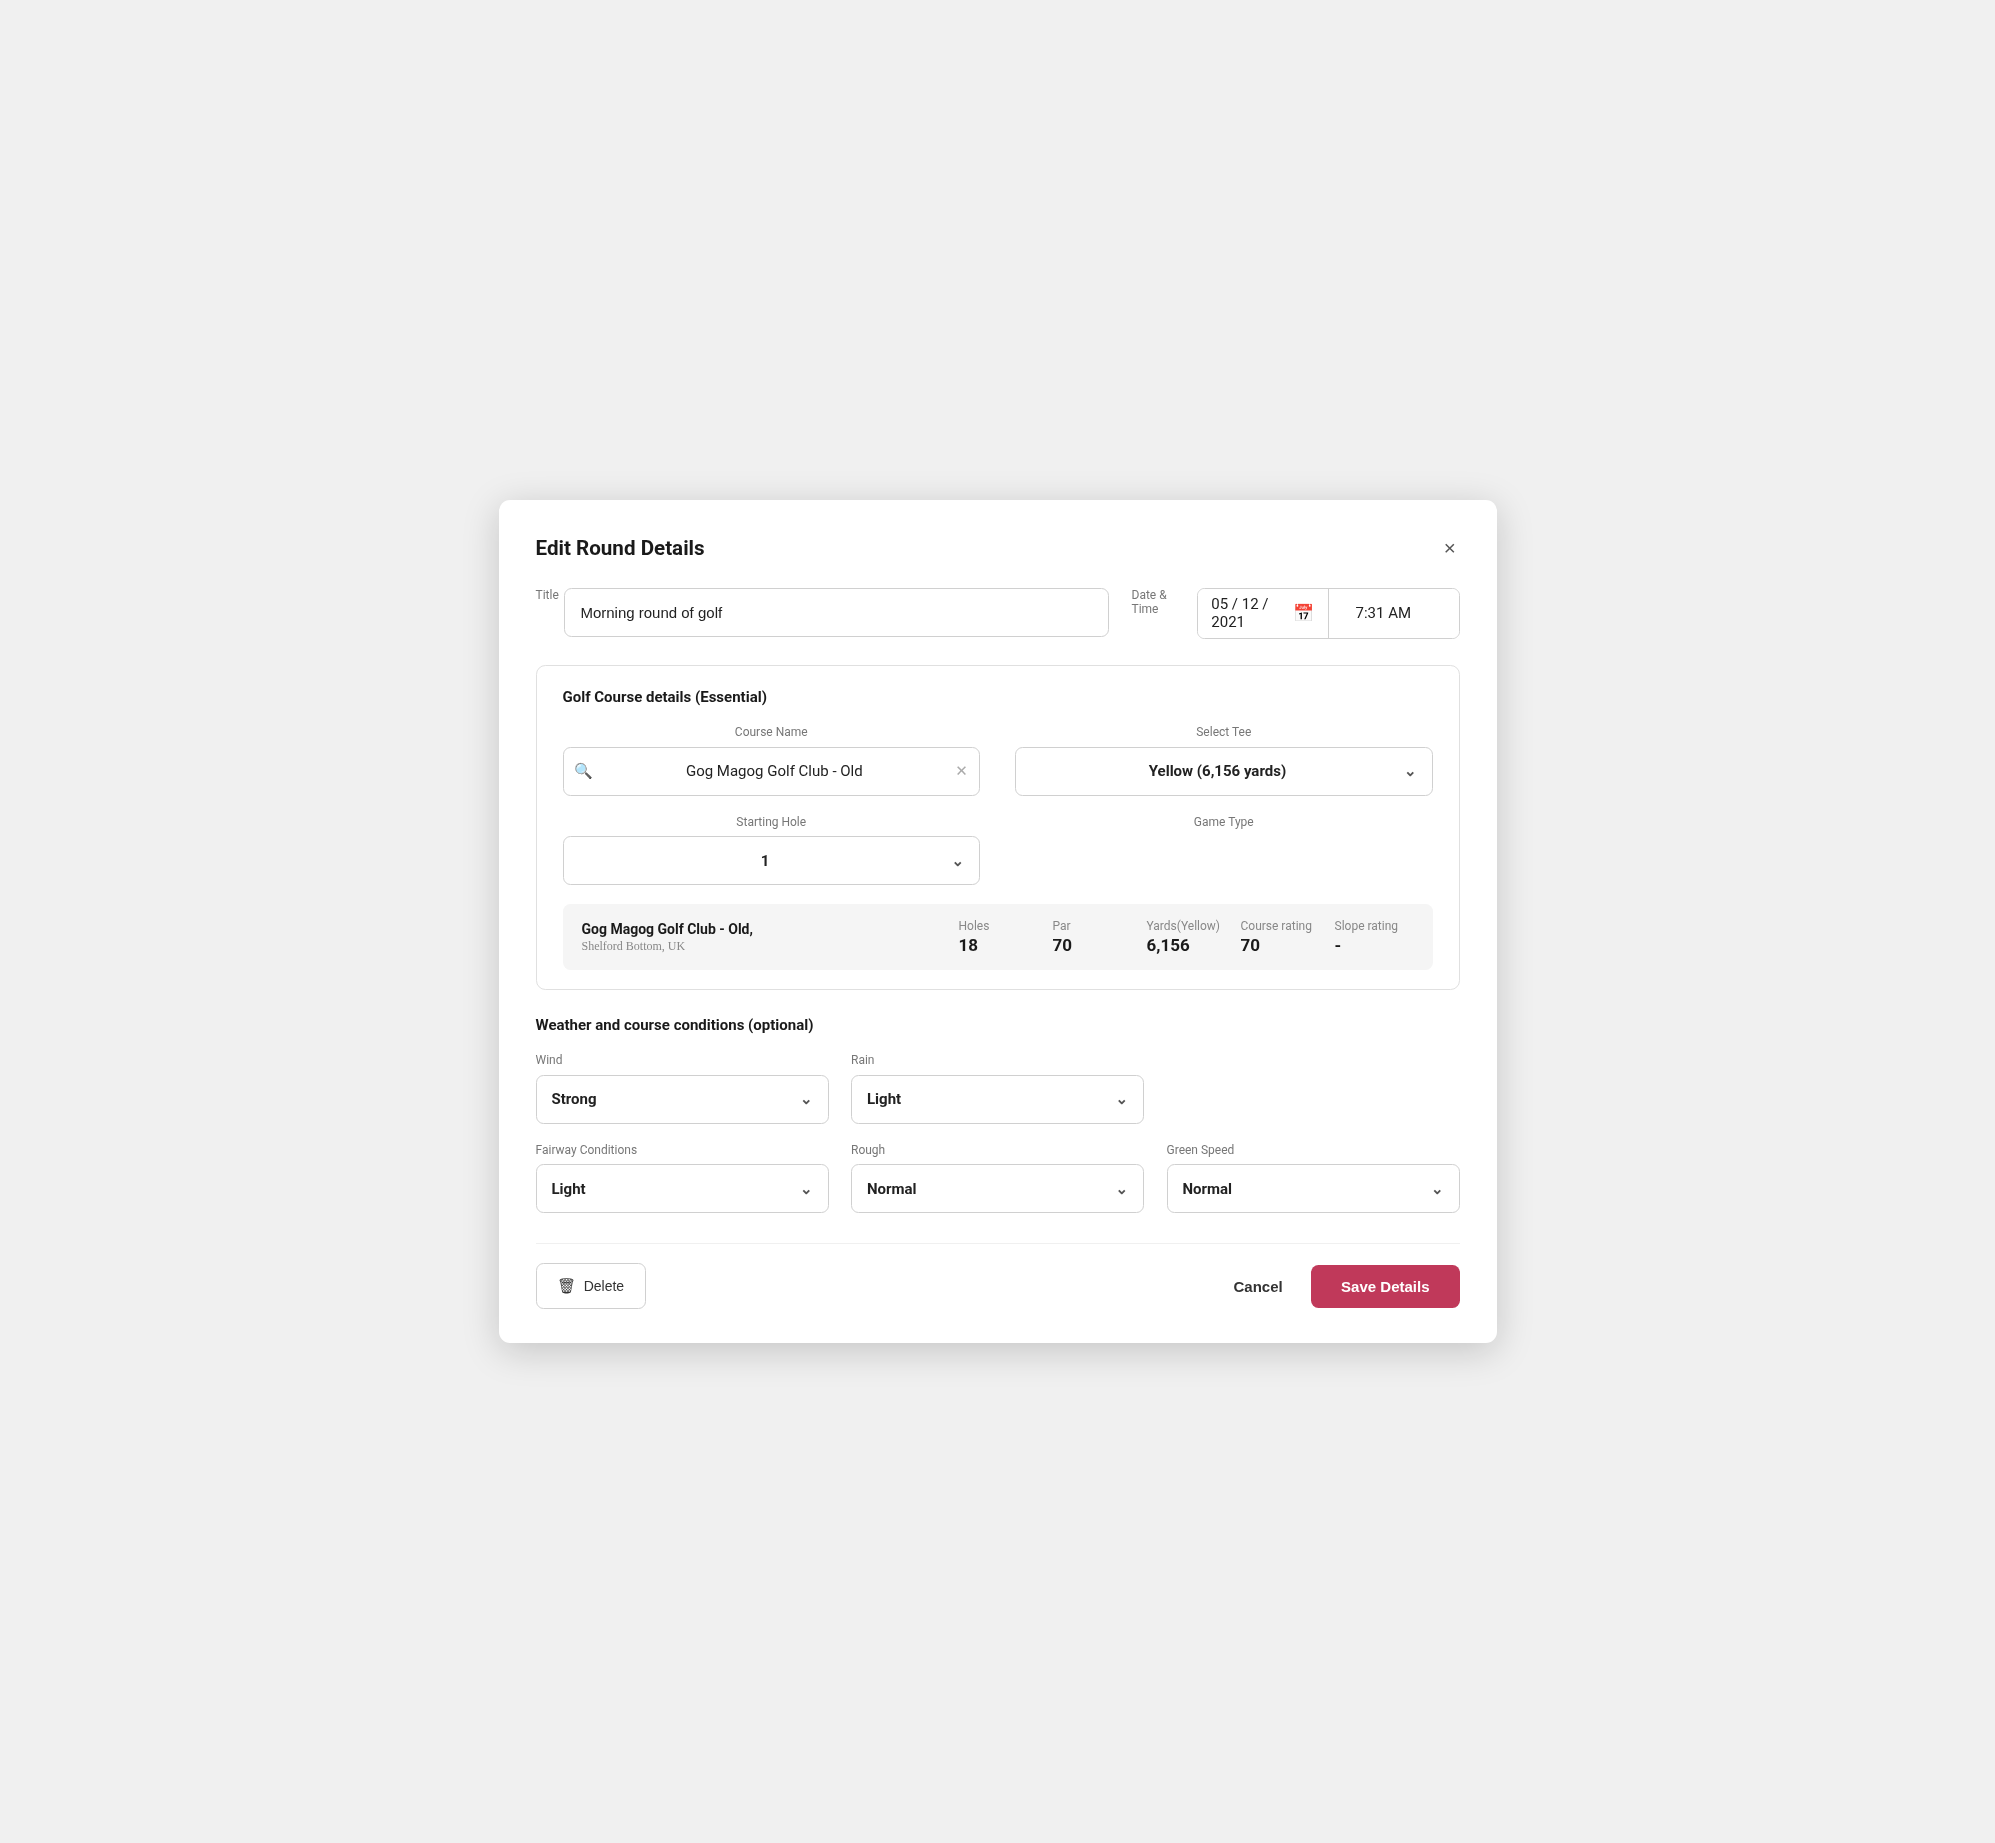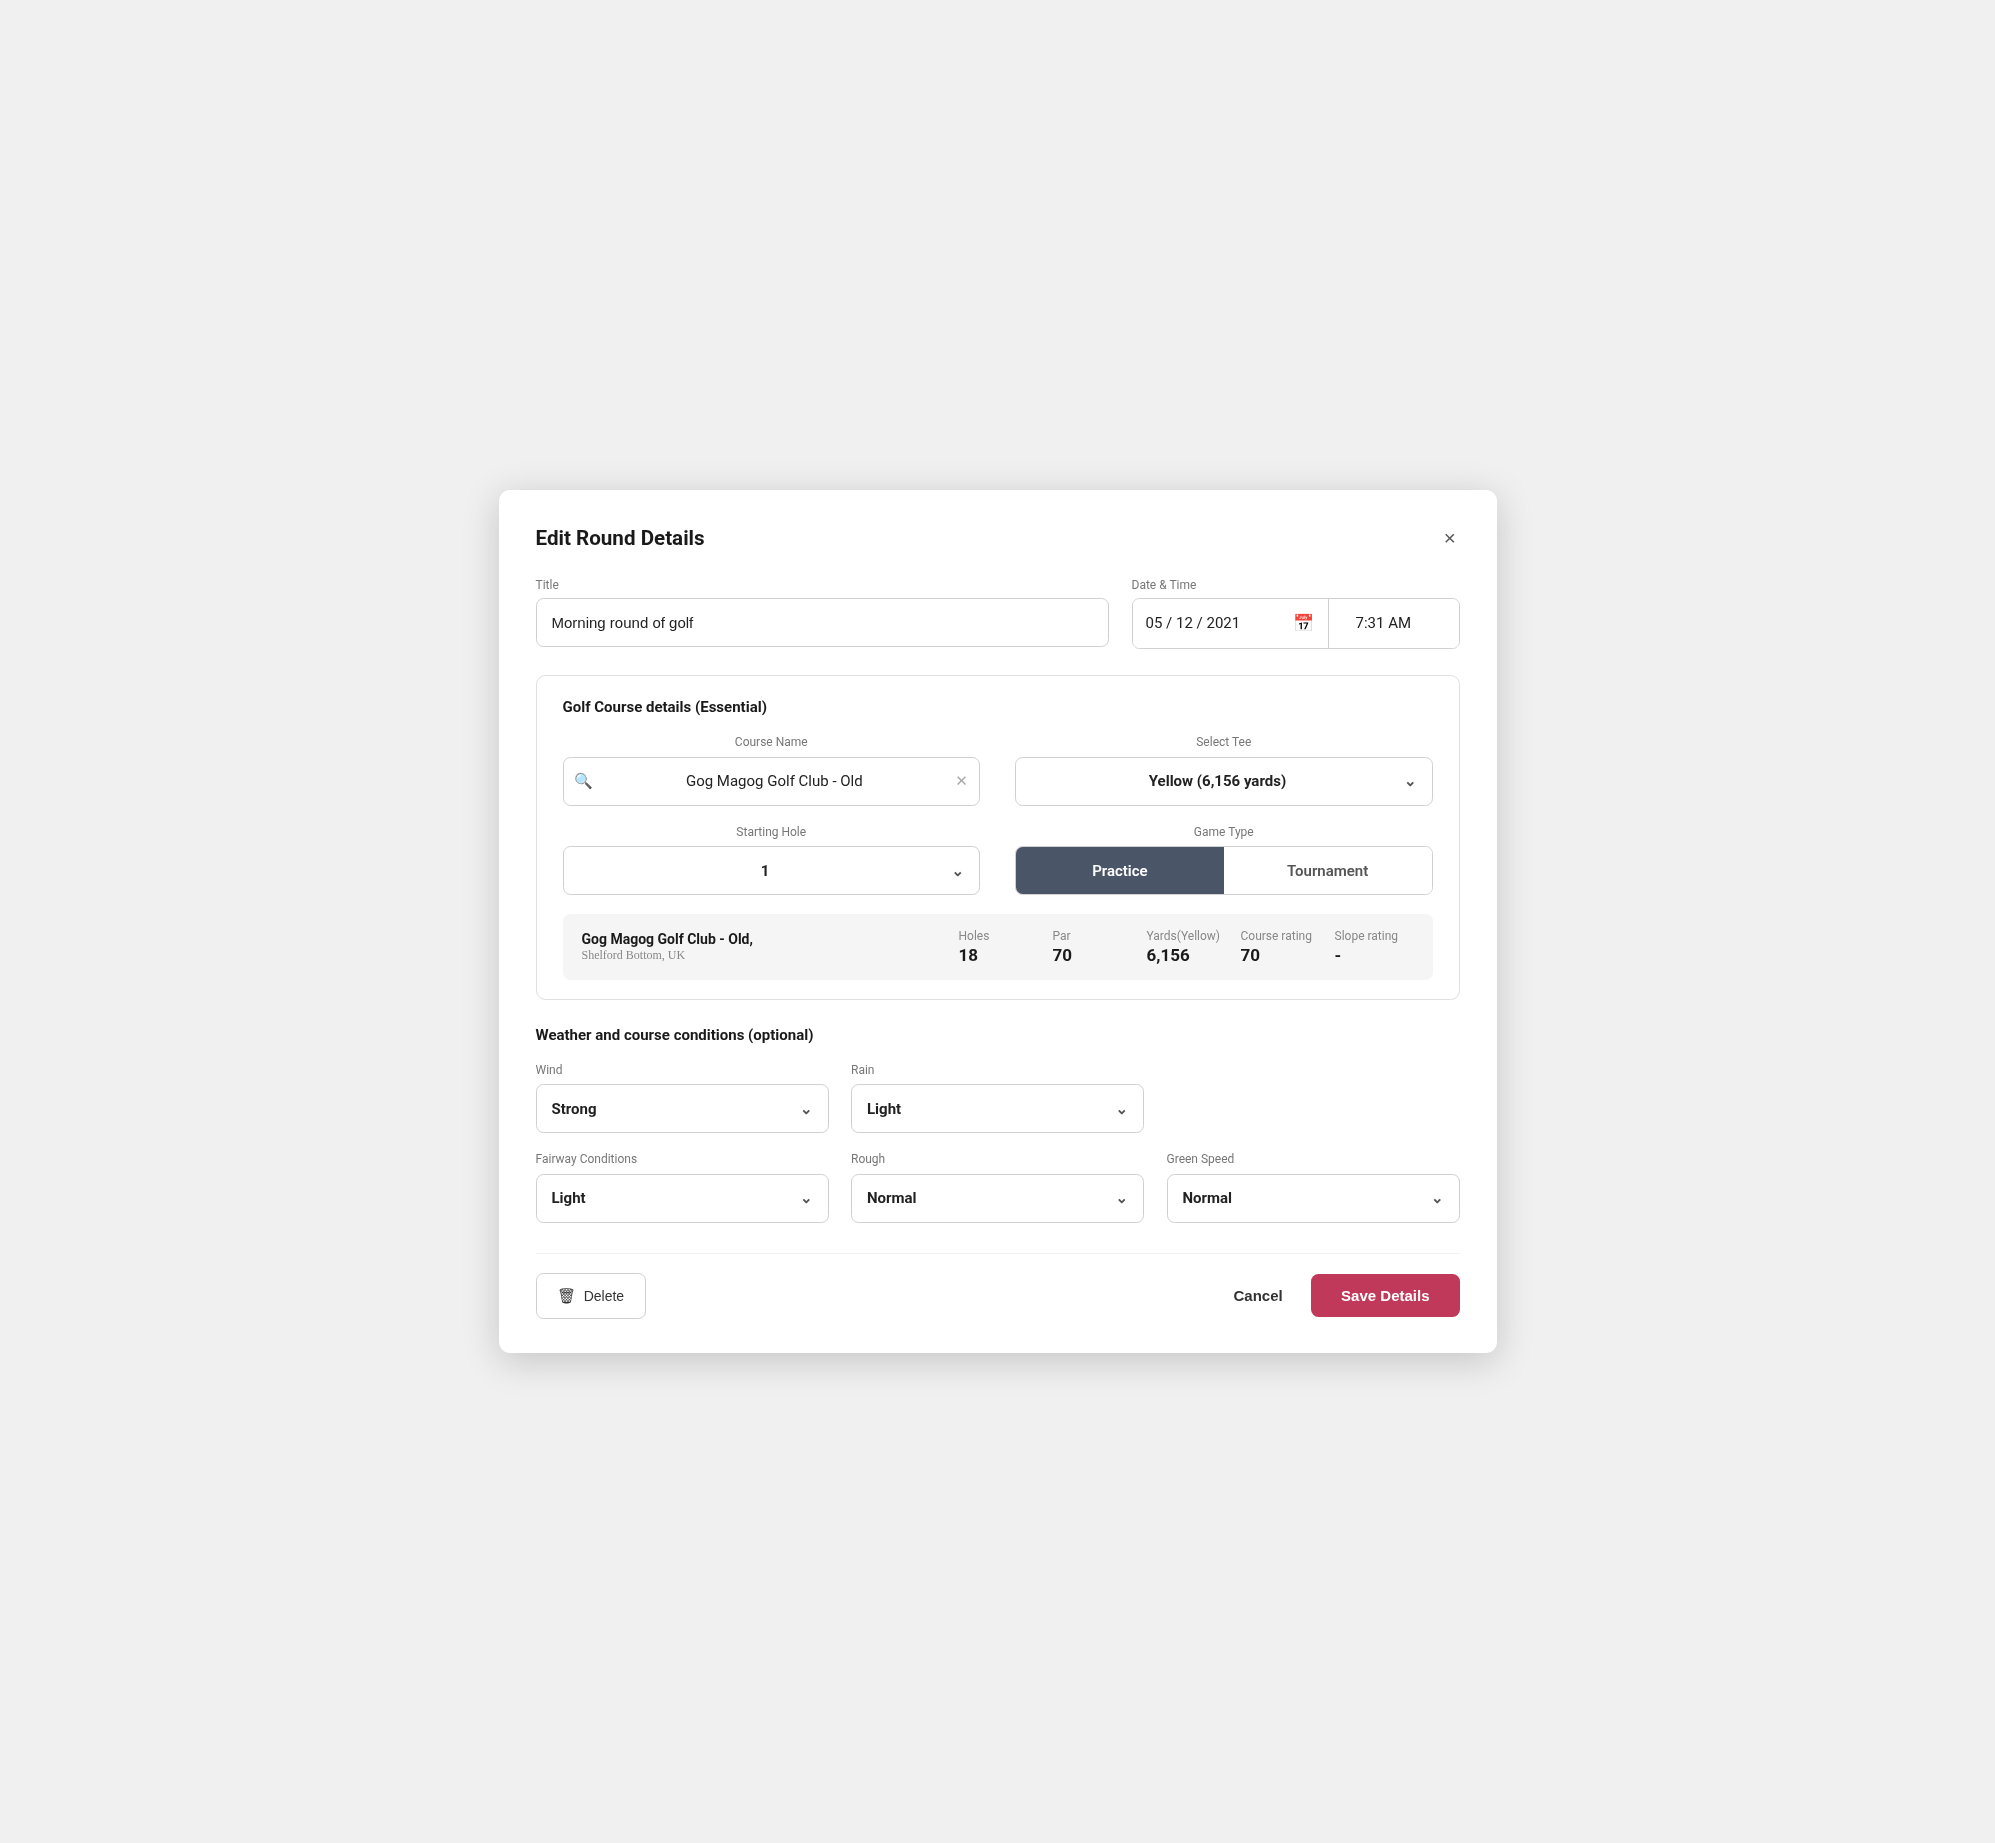--- a/index.html
+++ b/index.html
@@ -41,21 +41,20 @@
       line-height: 1;
       padding: 3.7px;
     }
     .top-fields {
       display: flex;
       gap: 22.5px;
       margin-bottom: 26px;
     }
     .field-group {
       display: flex;
-      flex-direction: column;
       gap: 5.6px;
     }
     .field-label {
       font-size: 12px;
       color: #777;
       font-weight: 400;
     }
     .title-field-group {
       flex: 1;
     }
@@ -365,24 +364,20 @@
       <div class="col-half">
         <div class="field-label" style="margin-bottom:7.5px;">Starting Hole</div>
         <div class="select-wrap">
           <span class="select-text">1</span>
           <span class="chevron-icon">⌄</span>
         </div>
       </div>
 
       <div class="col-half">
         <div class="field-label" style="margin-bottom:7.5px;">Game Type</div>
-        <div class="game-type-toggle">
-          <div class="toggle-option active">Practice</div>
-          <div class="toggle-option inactive">Tournament</div>
-        </div>
       </div>
     </div>
 
     <div class="course-info-row">
       <div class="course-info-name">
         <div class="course-info-name-main">Gog Magog Golf Club - Old,</div>
         <div class="course-info-name-sub">Shelford Bottom, UK</div>
       </div>
       <div class="course-stat">
         <span class="course-stat-label">Holes</span>

